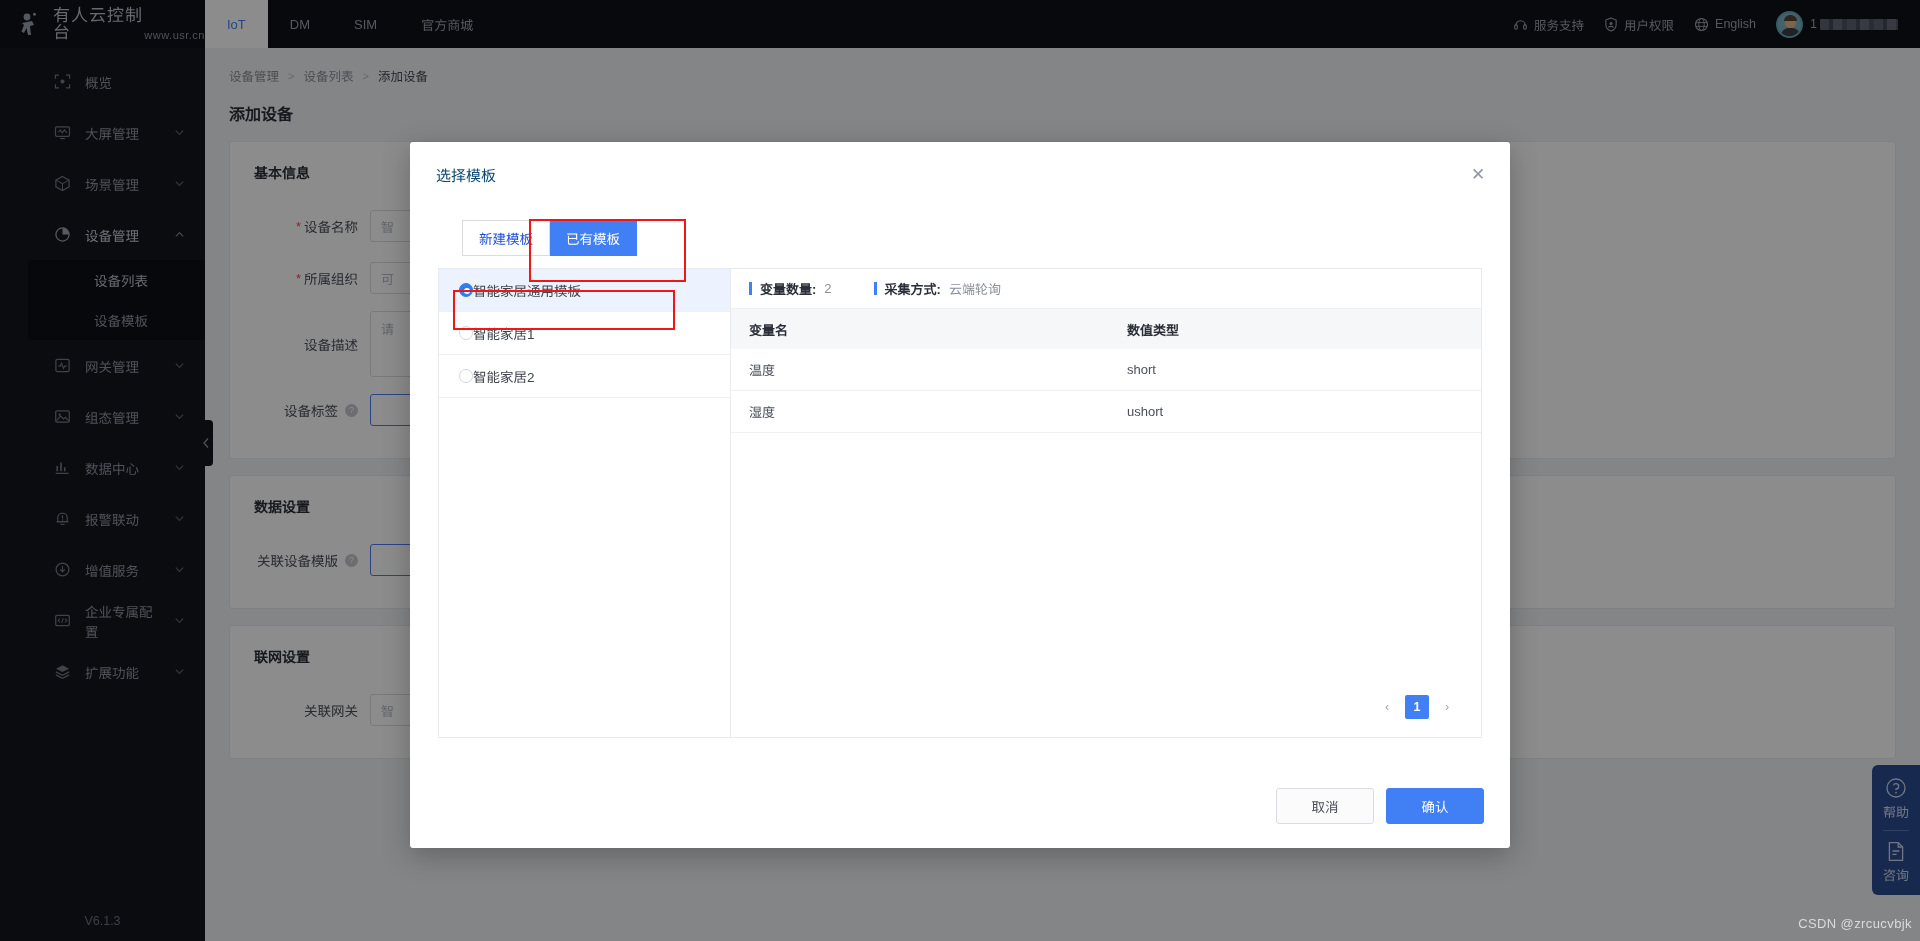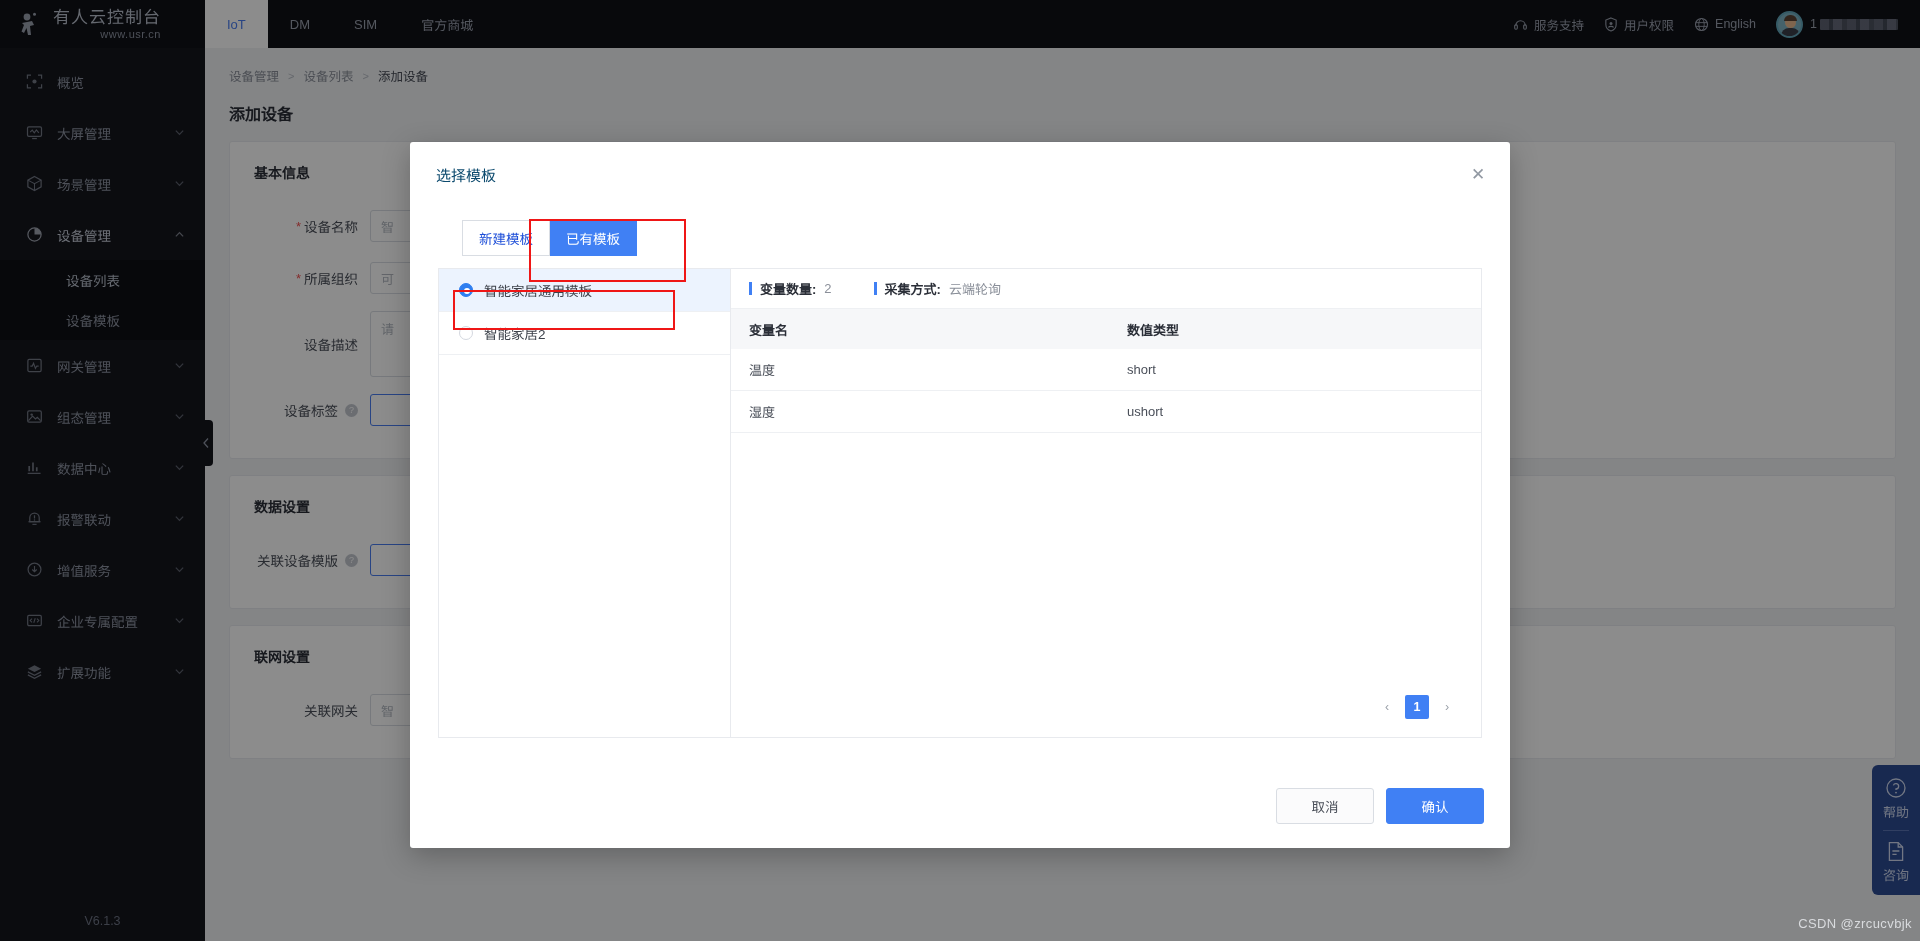--- a/index.html
+++ b/index.html
@@ -14,21 +14,21 @@
   
   .topbar {
     position:absolute; top:0; left:0; width:1920px; height:48px;
     background:#0f1117; display:flex; align-items:center; z-index:20;
   }
   .brand {
     width:205px; height:48px; display:flex; align-items:center;
     padding-left:18px; gap:9px; background:#0f1117;
   }
   .brand-logo { width:26px; height:26px; flex:none; }
-  .brand-text { display:flex; flex-direction:column; line-height:1;justify-content:center; }
+  .brand-text { display:flex; flex-direction:row; line-height:1;justify-content:center; }
   .brand-title { font-size:17px; color:#b9bfcc; letter-spacing:1px; }
   .brand-sub { font-size:11px; color:#8d93a1; letter-spacing:.5px; margin-top:3px; align-self:flex-end; }
 
   .navtabs { display:flex; height:48px; align-items:stretch; }
   .navtab {
     padding:0 22px; display:flex; align-items:center; justify-content:center;
     font-size:13px; color:#9aa0ae; cursor:pointer; min-width:60px;
   }
   .navtab.active { color:#4a7df0; background:#ffffff; }
 
@@ -51,21 +51,21 @@
     display:inline-block; width:78px; height:11px; border-radius:1px;
     background:repeating-linear-gradient(90deg,#6b7182 0 9px,#4d5361 9px 13px,#757b8c 13px 22px,#585e6d 22px 27px);
     opacity:.85;
   }
 
   
   .sidebar {
     position:absolute; left:0; top:48px; width:205px; height:893px;
     background:#14161d; z-index:15; overflow:hidden;
   }
-  .menu { padding-top:8px; }
+  .menu { padding-top:8px;padding-left:28px; }
   .mitem {
     height:51px; display:flex; align-items:center; padding:0 20px 0 26px;
     font-size:13.5px; color:#8e94a2; cursor:pointer; gap:14px; position:relative;
   }
   .mitem .mico { width:17px; height:17px; flex:none; opacity:.78; }
   .mitem .mlabel { flex:1; }
   .mitem .mchev { width:11px; height:11px; opacity:.6; }
   .mitem.open { color:#c6ccd8; }
   .submenu { background:#0d0f15; }
   .subitem {
@@ -148,21 +148,21 @@
     height:36px; min-width:83px; padding:0 16px; display:flex;
     align-items:center; justify-content:center; font-size:13.5px;
     border:1px solid #d9dde3; cursor:pointer; color:#1d4ed8; background:#fff;
   }
   .tab + .tab { border-left:none; }
   .tab.active { background:#4080f4; border-color:#4080f4; color:#fff; }
 
   .split { display:flex; border:1px solid #e8eaee; height:470px; margin:0 2px; }
   .tpl-list { width:292px; border-right:1px solid #e8eaee; }
   .tpl-item {
-    height:43px; display:flex; align-items:center; gap:11px; padding-left:20px;
+    height:43px; display:flex; align-items:center; padding-left:20px;
     font-size:13.5px; color:#3d424b; border-bottom:1px solid #eef0f3; cursor:pointer;
   }
   .tpl-item.selected { background:#ecf3fe; }
   .radio {
     width:14px; height:14px; border-radius:50%; border:1px solid #d4d8df;
     background:#fff; flex:none; position:relative;
   }
   .radio.on { border-color:#2f7ef0; background:#2f7ef0; }
   .radio.on::after {
     content:''; position:absolute; left:4px; top:4px; width:6px; height:6px;
@@ -522,20 +522,24 @@
         <div class="tab">新建模板</div>
         <div class="tab active">已有模板</div>
       </div>
 
       <div class="split">
 
         <div class="tpl-list">
           <div class="tpl-item selected">
             <span class="radio on"></span>
             <span>智能家居通用模板</span>
+          </div>
+          <div class="tpl-item">
+            <span class="radio"></span>
+            <span>智能家居1</span>
           </div>
           <div class="tpl-item">
             <span class="radio"></span>
             <span>智能家居2</span>
           </div>
         </div>
 
         <div class="detail">
           <div class="detail-meta">
             <div class="meta-unit">

